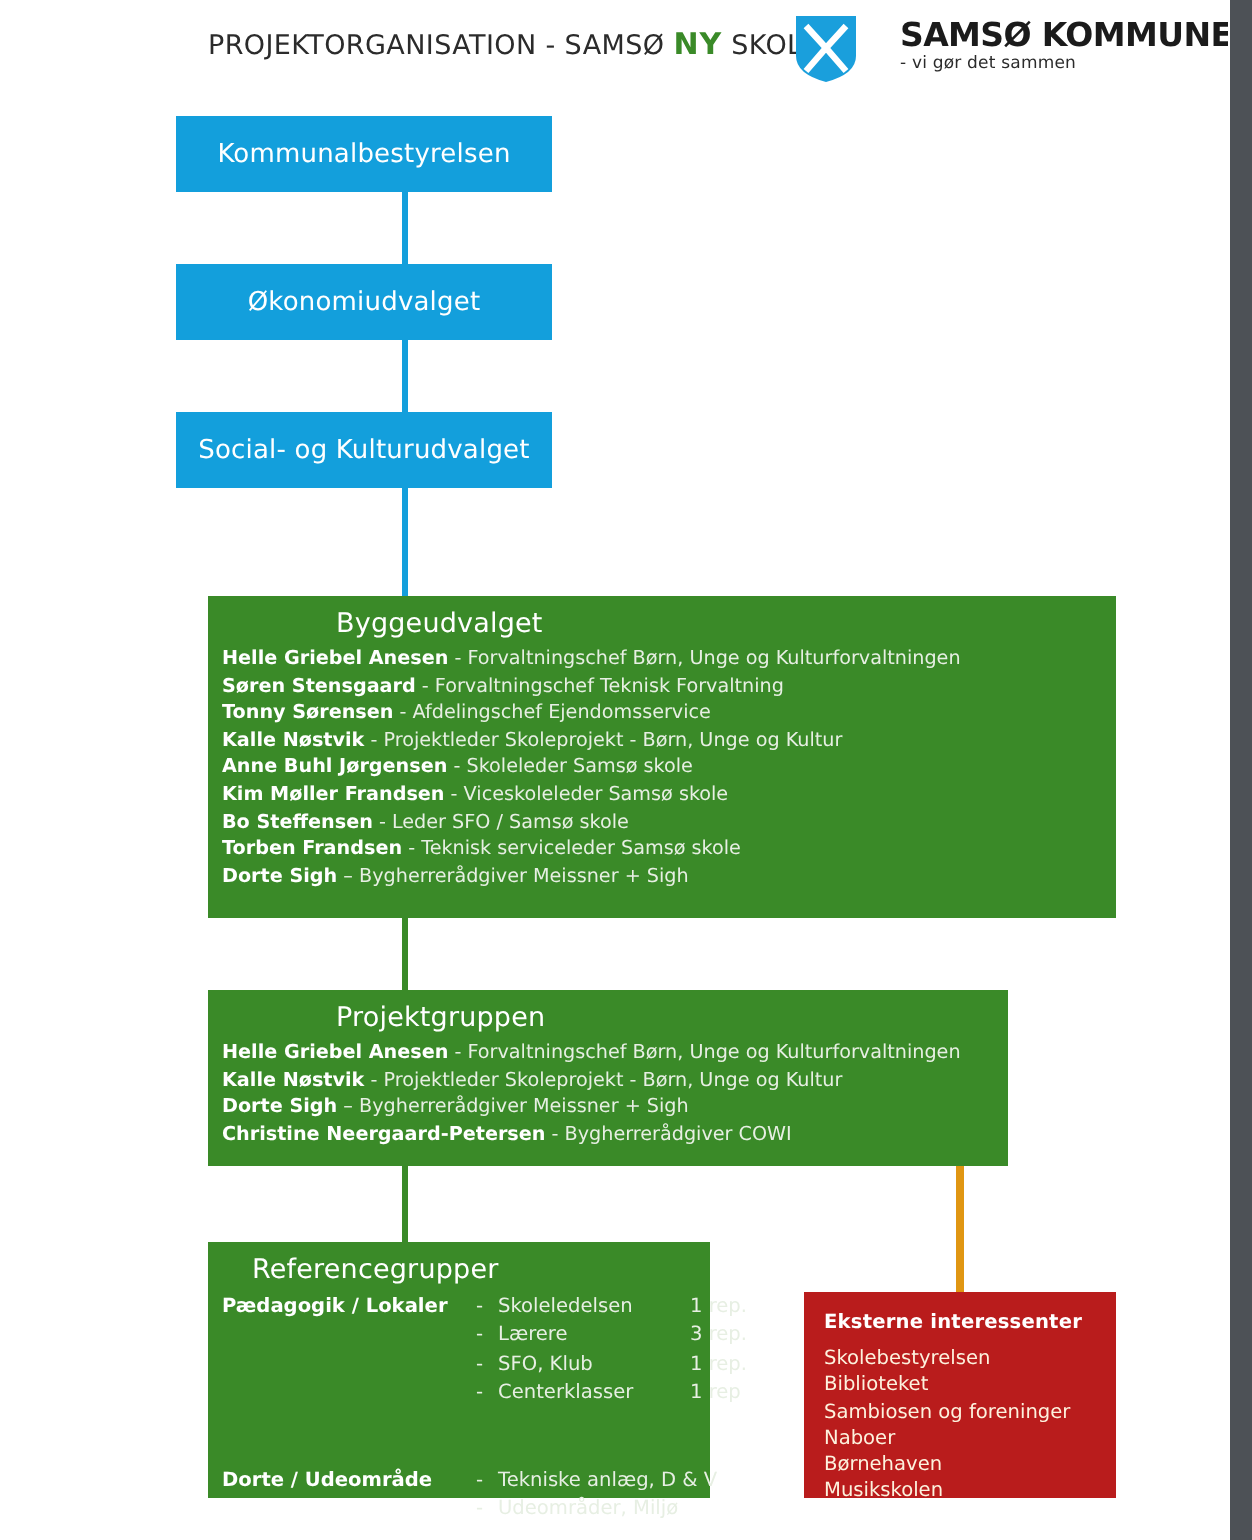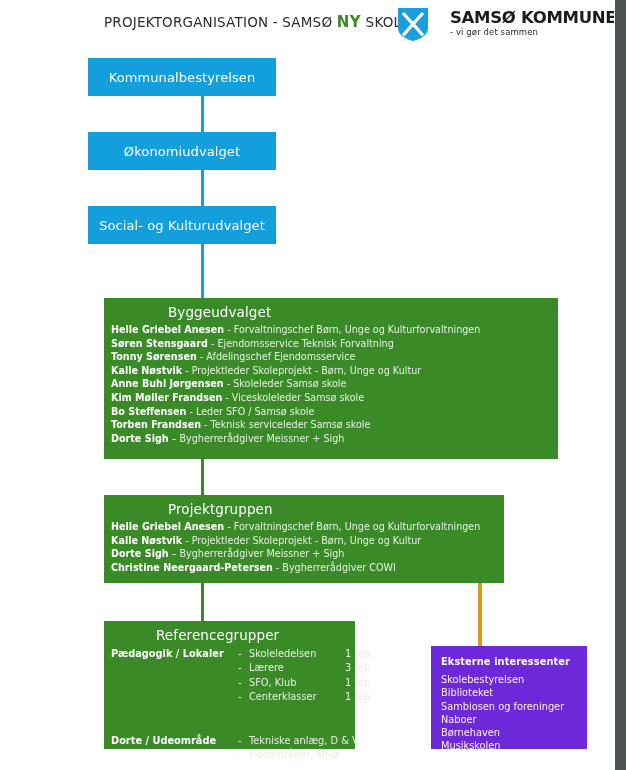--- a/index.html
+++ b/index.html
@@ -170,24 +170,23 @@
     flex: 0 0 auto;
   }
   .ref-dash { width: 11px; flex: 0 0 auto; }
   .ref-item { width: 96px; flex: 0 0 auto; }
   .ref-cnt  { flex: 0 0 auto; }
   .ref-gap  { height: 29px; }
 
   
   .box-orange {
     position: absolute;
-    background: #6d28d9;
+    background: #b91c1c;
     color: #ffffff;
     padding: 10px 0 0 10px;
-    margin-left: 29px;
   }
   .ext-title {
     font-size: 9.8px;
     font-weight: bold;
     color: #ffffff;
     margin-bottom: 6px;
     letter-spacing: .1px;
   }
   .ext-item {
     font-size: 9.8px;
@@ -231,21 +230,21 @@
     <span>Økonomiudvalget</span>
   </div>
   <div class="box-blue" style="top:206px;">
     <span>Social- og Kulturudvalget</span>
   </div>
 
   <div class="box-green" style="top:298px; width:454px; height:161px;">
     <div class="grp-title">Byggeudvalget</div>
     <div class="member-list" id="bygge-members">
         <div class="member"><b>Helle Griebel Anesen</b><span> - Forvaltningschef Børn, Unge og Kulturforvaltningen</span></div>
-        <div class="member"><b>Søren Stensgaard</b><span> - Ejendomsservice Teknisk Forvaltning</span></div>
+        <div class="member"><b>Søren Stensgaard</b><span> - Forvaltningschef Teknisk Forvaltning</span></div>
         <div class="member"><b>Tonny Sørensen</b><span> - Afdelingschef Ejendomsservice</span></div>
         <div class="member"><b>Kalle Nøstvik</b><span> - Projektleder Skoleprojekt - Børn, Unge og Kultur</span></div>
         <div class="member"><b>Anne Buhl Jørgensen</b><span> - Skoleleder Samsø skole</span></div>
         <div class="member"><b>Kim Møller Frandsen</b><span> - Viceskoleleder Samsø skole</span></div>
         <div class="member"><b>Bo Steffensen</b><span> - Leder SFO / Samsø skole</span></div>
         <div class="member"><b>Torben Frandsen</b><span> - Teknisk serviceleder Samsø skole</span></div>
         <div class="member"><b>Dorte Sigh</b><span> – Bygherrerådgiver Meissner + Sigh</span></div>
       </div>
   </div>
 
@@ -253,21 +252,21 @@
     <div class="grp-title">Projektgruppen</div>
     <div class="member-list" id="proj-members">
         <div class="member"><b>Helle Griebel Anesen</b><span> - Forvaltningschef Børn, Unge og Kulturforvaltningen</span></div>
         <div class="member"><b>Kalle Nøstvik</b><span> - Projektleder Skoleprojekt - Børn, Unge og Kultur</span></div>
         <div class="member"><b>Dorte Sigh</b><span> – Bygherrerådgiver Meissner + Sigh</span></div>
         <div class="member"><b>Christine Neergaard-Petersen</b><span> - Bygherrerådgiver COWI</span></div>
       </div>
   </div>
 
   <div class="box-green" style="top:621px; width:251px; height:128px;">
-    <div class="grp-title" style="padding-left:52px;">Referencegrupper</div>
+    <div class="grp-title" style="padding-left:22px;">Referencegrupper</div>
     <div class="ref-rows" id="ref-rows">
         <div class="ref-row">
           <span class="ref-lbl">Pædagogik / Lokaler</span>
           <span class="ref-dash">-</span>
           <span class="ref-item">Skoleledelsen</span>
           <span class="ref-cnt">1 rep.</span>
         </div>
         <div class="ref-row">
           <span class="ref-lbl"></span>
           <span class="ref-dash">-</span>

